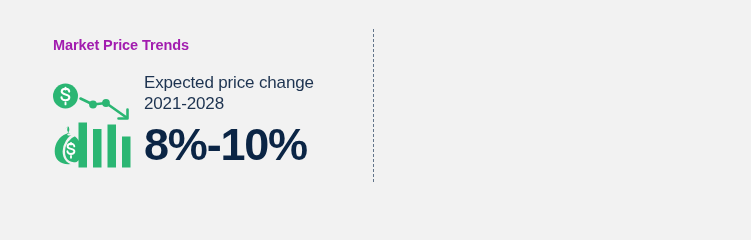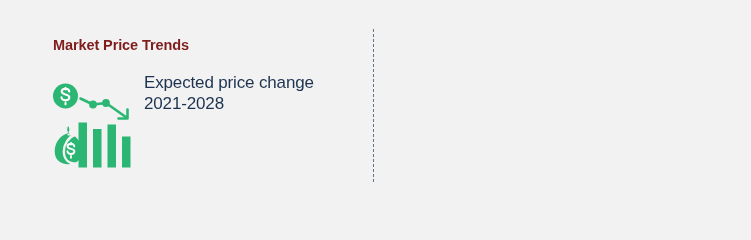--- a/index.html
+++ b/index.html
@@ -28,21 +28,21 @@
     height: 211px;
   }
   .panel-left  { left: 0;     width: 373px; }
   .panel-right { left: 373px; width: 378px; }
 
   .panel-title {
     position: absolute;
     font-size: 14.5px;
     font-weight: bold;
     letter-spacing: -0.1px;
-    color: #7f1d1d;
+    color: #a21caf;
     white-space: nowrap;
   }
   .panel-left .panel-title  { left: 53px; top: 37px; }
 
   
   .divider {
     position: absolute;
     left: 373px;
     top: 29px;
     width: 0;
@@ -127,20 +127,21 @@
           <rect x="41.0" y="47.0" width="8.5" height="38.5"></rect>
           <rect x="55.5" y="42.5" width="8.5" height="43"></rect>
           <rect x="70.0" y="54.5" width="8.5" height="31"></rect>
         </g>
       </svg>
     </div>
 
     <div class="left-text">
       <div class="sub-label">Expected price change
 2021-2028</div>
+      <div class="big-stat">8%-10%</div>
     </div>
   </div>
 
   <div class="divider"></div>
 
   <div class="panel panel-right">
 
     
 
     

